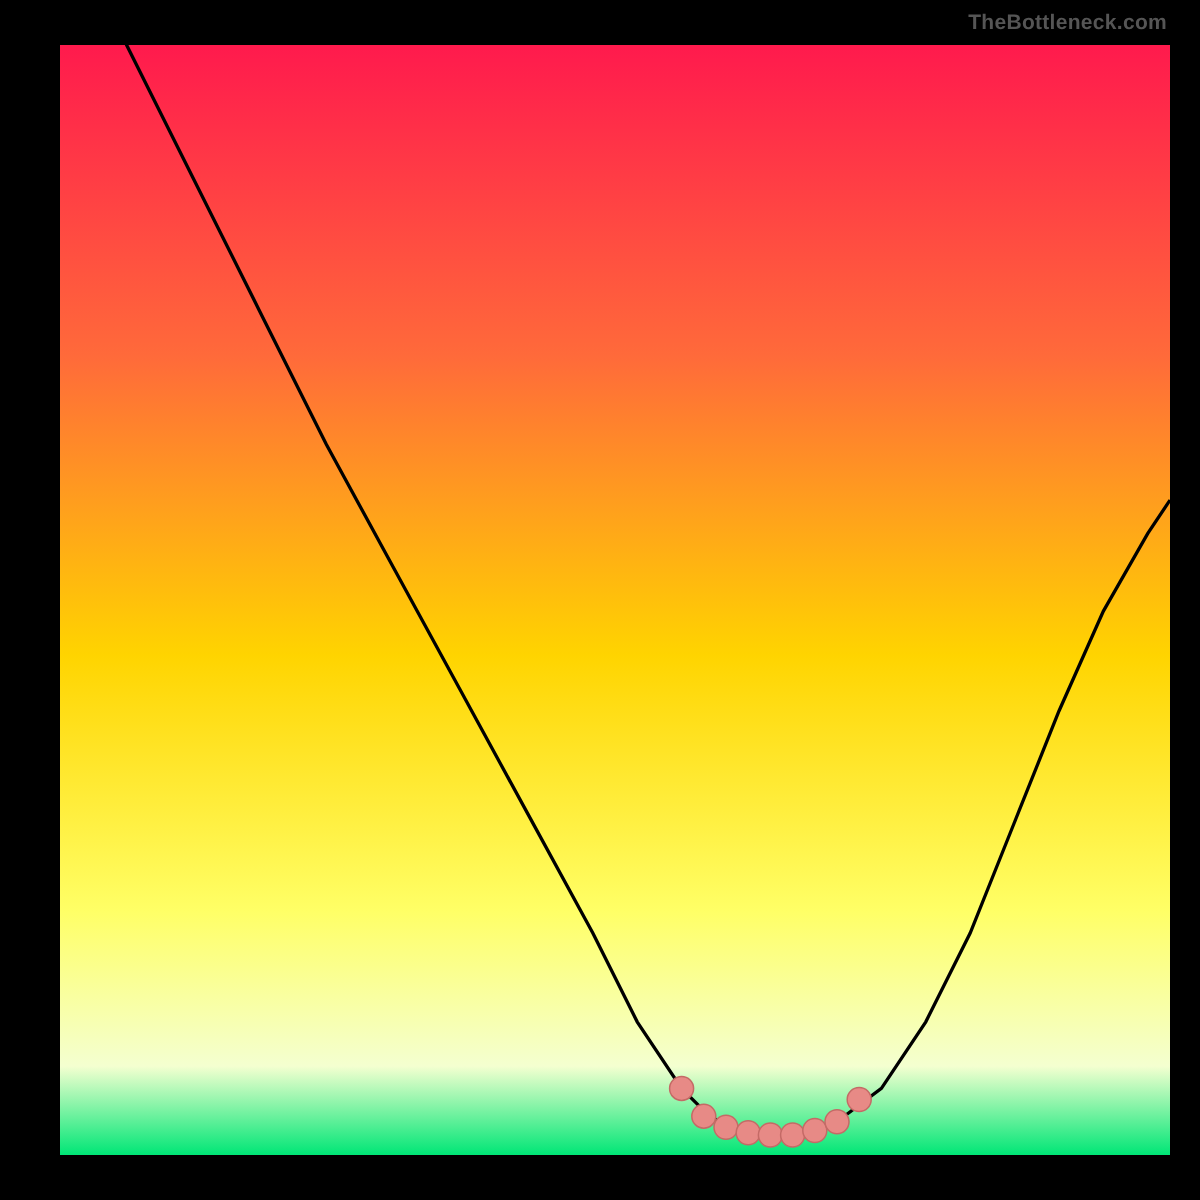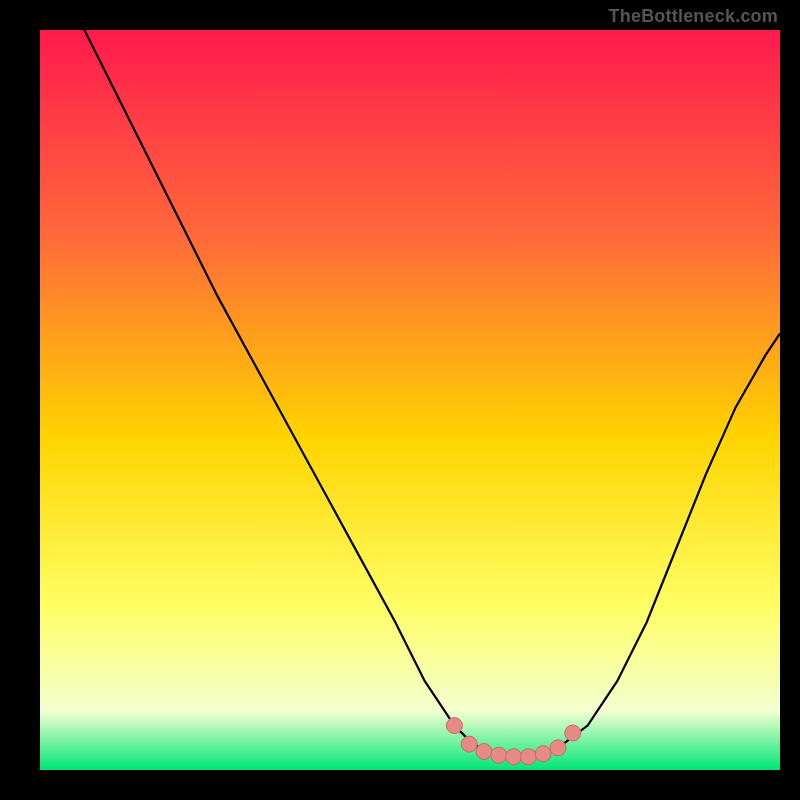--- a/index.html
+++ b/index.html
@@ -24,21 +24,21 @@
     left: 40px;
     top: 30px;
     width: 740px;
     height: 740px;
   }
   .watermark {
     position: absolute;
     top: 6px;
     right: 22px;
     color: #555;
-    font-size: 18px;
+    font-size: 14px;
     font-weight: 600;
     letter-spacing: 0.2px;
     user-select: none;
   }
 </style>
 </head>
 <body>
 
 <div class="frame">
 

